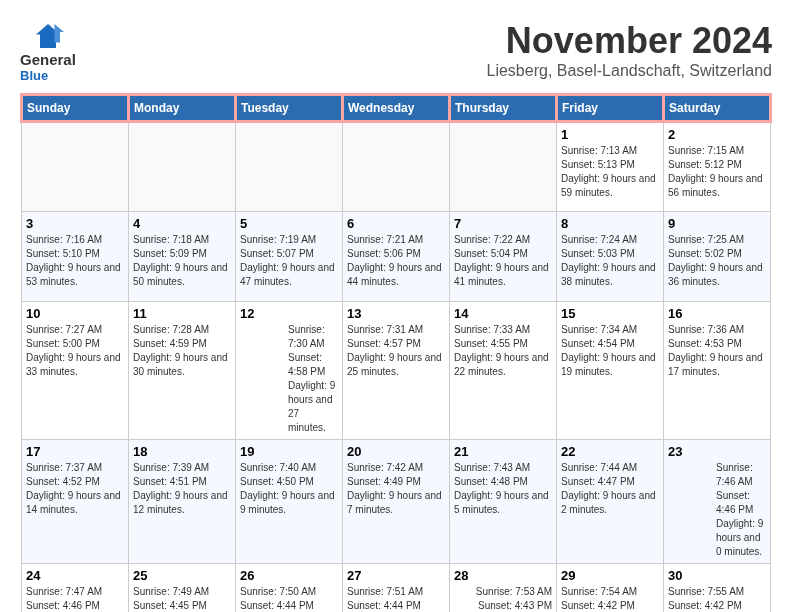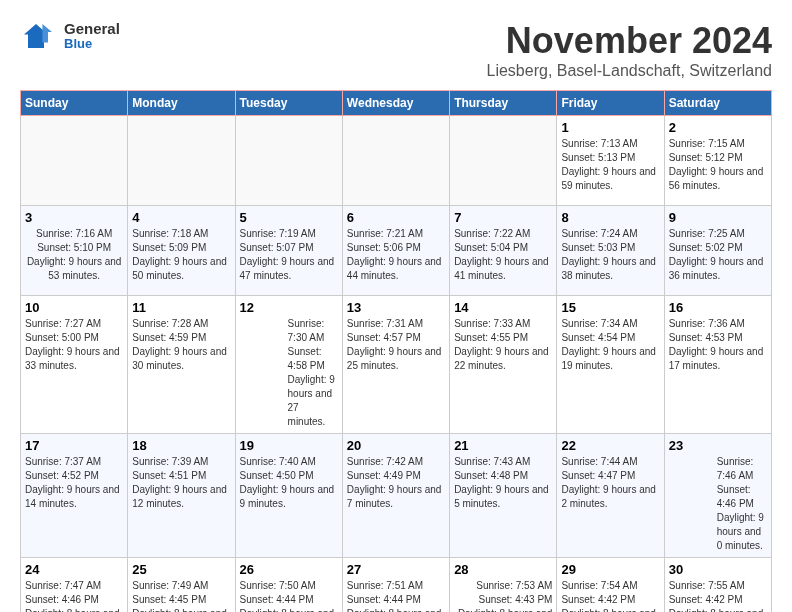--- a/index.html
+++ b/index.html
@@ -12,21 +12,22 @@
     }
     .header-area {
       display: flex;
       justify-content: space-between;
       align-items: flex-start;
       margin-bottom: 10px;
     }
     .logo {
       display: flex;
       align-items: center;
-      gap: 12px;
+      gap: 0;
+      flex-direction: column;
     }
     .logo-text {
       display: flex;
       flex-direction: column;
       line-height: 1.1;
     }
     .logo-general { font-size: 15px; font-weight: bold; color: #333; }
     .logo-blue { font-size: 13px; font-weight: bold; color: #1a6abf; }
     .logo-icon {
       width: 32px;
@@ -49,21 +50,21 @@
       border-collapse: collapse;
       font-size: 11px;
     }
     .calendar th {
       background: #2b6cb0;
       color: white;
       padding: 5px 4px;
       text-align: left;
       font-size: 12px;
       font-weight: bold;
-      border: 1px solid #fca5a5;
+      border: 3px solid #fca5a5;
     }
     .calendar td {
       border: 1px solid #ccc;
       vertical-align: top;
       padding: 4px;
       height: 90px;
       width: calc(100% / 7);
       background: #fff;
     }
     .calendar td.empty {
@@ -131,21 +132,21 @@
         <td>
           <div class="day-number">2</div>
           <div class="day-info" style="white-space: pre-line;">Sunrise: 7:15 AM
 Sunset: 5:12 PM
 Daylight: 9 hours and 56 minutes.</div>
         </td>
       </tr>
       <tr>
         <td>
           <div class="day-number">3</div>
-          <div class="day-info" style="white-space: pre-line; text-align: center;">Sunrise: 7:16 AM
+          <div class="day-info" style="white-space: pre-line;">Sunrise: 7:16 AM
 Sunset: 5:10 PM
 Daylight: 9 hours and 53 minutes.</div>
         </td>
         <td>
           <div class="day-number">4</div>
           <div class="day-info" style="white-space: pre-line;">Sunrise: 7:18 AM
 Sunset: 5:09 PM
 Daylight: 9 hours and 50 minutes.</div>
         </td>
         <td>

